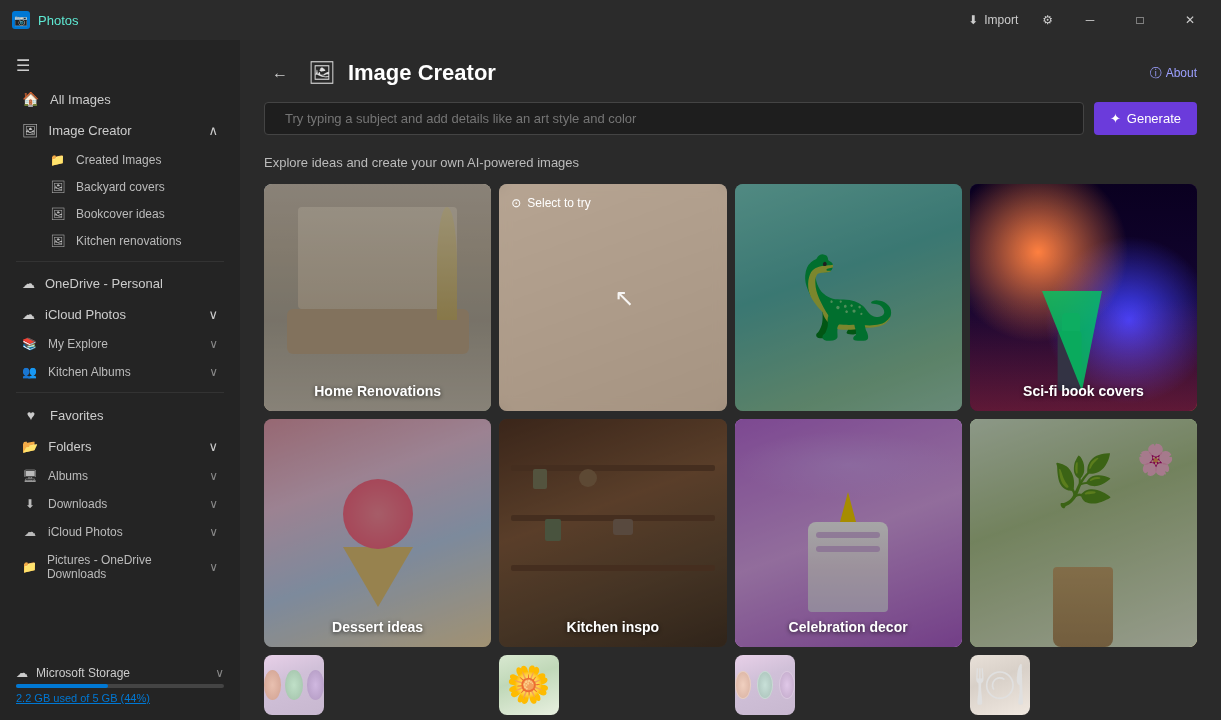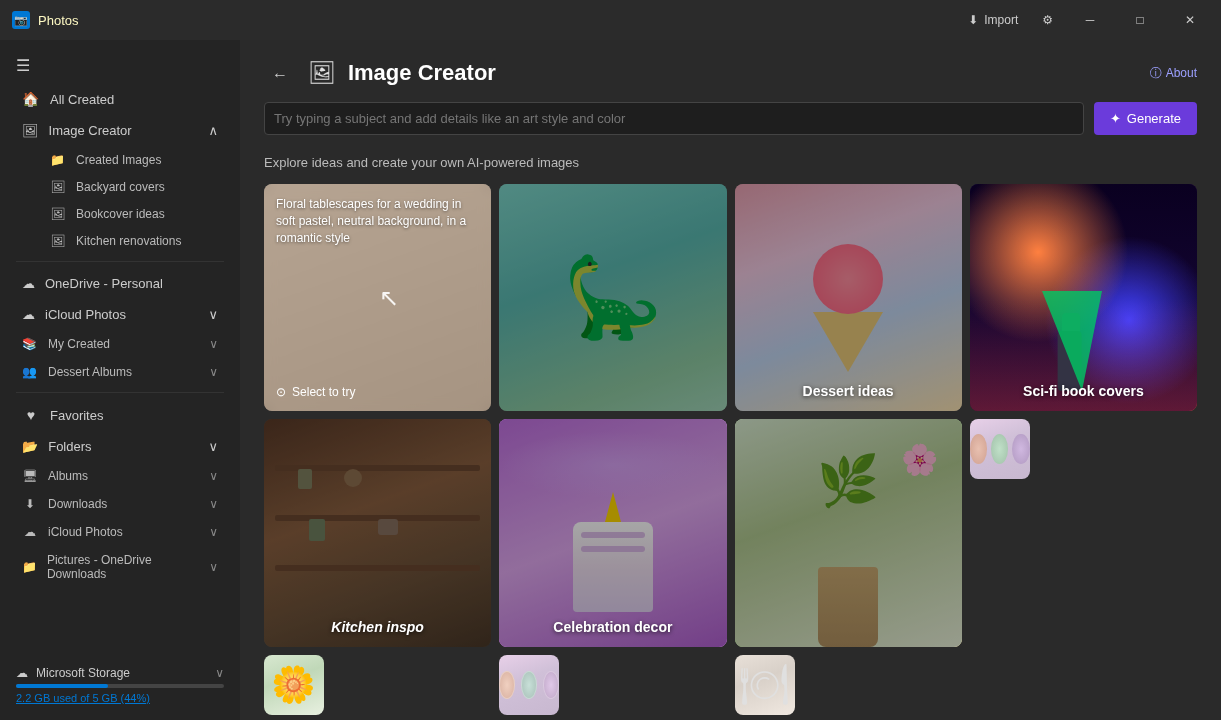--- a/index.html
+++ b/index.html
@@ -35,21 +35,21 @@
       background: #0078d4;
       border-radius: 3px;
       display: flex;
       align-items: center;
       justify-content: center;
       font-size: 11px;
       color: white;
     }
     .titlebar-app-name {
       font-size: 13px;
-      color: #fef9c3;
+      color: #5eead4;
     }
     .titlebar-right {
       display: flex;
       align-items: center;
       gap: 4px;
     }
     .titlebar-action-btn {
       display: flex;
       align-items: center;
       gap: 6px;
@@ -221,21 +221,21 @@
       display: flex;
       gap: 10px;
       margin-bottom: 20px;
     }
     .search-input {
       flex: 1;
       background: #1e1e1e;
       border: 1px solid #444;
       border-radius: 4px;
       color: #aaa;
-      padding: 8px 9px;
+      padding: 8px 20px;
       font-size: 13px;
       outline: none;
     }
     .generate-btn {
       background: #6b3bdb;
       border: none;
       color: #fff;
       border-radius: 4px;
       padding: 8px 16px;
       cursor: pointer;
@@ -290,21 +290,20 @@
       background: linear-gradient(160deg, #7dd4c8 0%, #5ab8b0 40%, #8dc8a0 80%, #a0d4b8 100%);
     }
     .card-dessert {
       background: linear-gradient(160deg, #e8a0b0 0%, #f0c8e0 30%, #c0d4f0 60%, #f8e0b0 100%);
     }
     .card-scifi {
       background: linear-gradient(160deg, #1a1040 0%, #2a0840 40%, #400828 70%, #ff6040 100%);
     }
     .card-kitchen {
       background: linear-gradient(160deg, #5a3a28 0%, #8a6040 40%, #6a5038 70%, #4a3828 100%);
-      font-style: italic;
     }
     .card-celebration {
       background: linear-gradient(160deg, #c070e0 0%, #d090e8 30%, #b860d0 60%, #e0a0f0 100%);
     }
     .card-botanical {
       background: linear-gradient(160deg, #a0c890 0%, #80b870 40%, #60a050 70%, #f0d890 100%);
     }
 
     
     .card-floral-overlay {
@@ -479,21 +478,21 @@
   </div>
 </div>
 
 <div class="app-body">
 
   <div class="sidebar">
     <div class="sidebar-hamburger">☰</div>
 
     <div class="sidebar-item">
       <span class="icon">🏠</span>
-      <span>All Created</span>
+      <span>All Images</span>
     </div>
 
     <div class="sidebar-section active">
       <div class="left">
         <span class="icon">🖼</span>
         <span>Image Creator</span>
       </div>
       <span>∧</span>
     </div>
 
@@ -528,27 +527,27 @@
     <div class="sidebar-section">
       <div class="left">
         <span class="icon">☁</span>
         <span>iCloud Photos</span>
       </div>
       <span>∨</span>
     </div>
 
     <div class="sidebar-subitem">
       <span class="icon">📚</span>
-      <span>My Created</span>
+      <span>My Explore</span>
       <span style="margin-left:auto;color:#888;">∨</span>
     </div>
 
     <div class="sidebar-subitem">
       <span class="icon">👥</span>
-      <span>Dessert Albums</span>
+      <span>Kitchen Albums</span>
       <span style="margin-left:auto;color:#888;">∨</span>
     </div>
 
     <div class="sidebar-divider"></div>
 
     <div class="sidebar-item">
       <span class="icon">♥</span>
       <span>Favorites</span>
     </div>
 
@@ -618,59 +617,67 @@
       <button class="generate-btn">
         <span>✦</span>
         <span>Generate</span>
       </button>
     </div>
 
     <div class="explore-title">Explore ideas and create your own AI-powered images</div>
 
     <div class="image-grid">
 
+      <div class="grid-card card-home-reno">
+        <div class="room-interior">
+          <div style="position:absolute;top:10%;left:15%;right:15%;height:45%;background:linear-gradient(180deg,#e8dcc8 0%,#d8c8b0 100%);border-radius:4px;"></div>
+          <div style="position:absolute;bottom:25%;left:10%;right:10%;height:20%;background:#c8b090;border-radius:6px;"></div>
+          <div style="position:absolute;top:10%;right:15%;width:20px;height:50%;background:linear-gradient(180deg,#f0e0b0 0%,#d0b870 100%);border-radius:50% 50% 0 0;"></div>
+        </div>
+        <div class="grid-card-overlay"></div>
+        <div class="grid-card-label">Home Renovations</div>
+      </div>
 
       <div class="grid-card" style="background:linear-gradient(160deg,#b8a898 0%,#a89888 50%,#988878 100%);">
         <div class="card-floral-overlay">
-          <div class="card-floral-text">Floral tablescapes for a wedding in soft pastel, neutral background, in a romantic style</div>
           <div class="card-floral-select">
             <span>⊙</span>
             <span>Select to try</span>
           </div>
         </div>
         <div class="cursor-overlay">↖</div>
       </div>
 
       <div class="grid-card card-hobbies">
         <div style="position:absolute;inset:0;display:flex;align-items:center;justify-content:center;">
           <span style="font-size:80px;">🦕</span>
         </div>
         <div class="grid-card-overlay"></div>
-      </div>
-
-      <div class="grid-card card-dessert">
-        <div style="position:absolute;inset:0;display:flex;align-items:center;justify-content:center;">
-          <div class="cone-shape">
-            <div class="cone-scoop"></div>
-            <div class="cone-body"></div>
-          </div>
-        </div>
-        <div class="grid-card-overlay"></div>
-        <div class="grid-card-label">Dessert ideas</div>
       </div>
 
       <div class="grid-card card-scifi">
         <div class="stars-bg"></div>
         <div class="city-glow"></div>
         <div style="position:absolute;bottom:0;left:45%;transform:translateX(-50%);">
           <div class="scifi-head"></div>
           <div class="scifi-body"></div>
           <div class="scifi-cape"></div>
         </div>
         <div class="grid-card-label">Sci-fi book covers</div>
+      </div>
+
+      <div class="grid-card card-dessert">
+        <div style="position:absolute;inset:0;display:flex;align-items:center;justify-content:center;">
+          <div class="cone-shape">
+            <div class="cone-scoop"></div>
+            <div class="cone-body"></div>
+          </div>
+        </div>
+        <div class="grid-card-overlay"></div>
+        <div class="grid-card-label">Dessert ideas</div>
       </div>
 
       <div class="grid-card card-kitchen">
         <div style="position:absolute;inset:0;">
           <div style="position:absolute;top:20%;left:5%;right:5%;height:6px;background:#6a4830;border-radius:2px;"></div>
           <div style="position:absolute;top:42%;left:5%;right:5%;height:6px;background:#6a4830;border-radius:2px;"></div>
           <div style="position:absolute;top:64%;left:5%;right:5%;height:6px;background:#6a4830;border-radius:2px;"></div>
           <div style="position:absolute;top:22%;left:15%;width:14px;height:20px;background:#808060;border-radius:2px;"></div>
           <div style="position:absolute;top:22%;left:35%;width:18px;height:18px;background:#907050;border-radius:50%;"></div>
           <div style="position:absolute;top:44%;left:20%;width:16px;height:22px;background:#708060;border-radius:2px;"></div>

